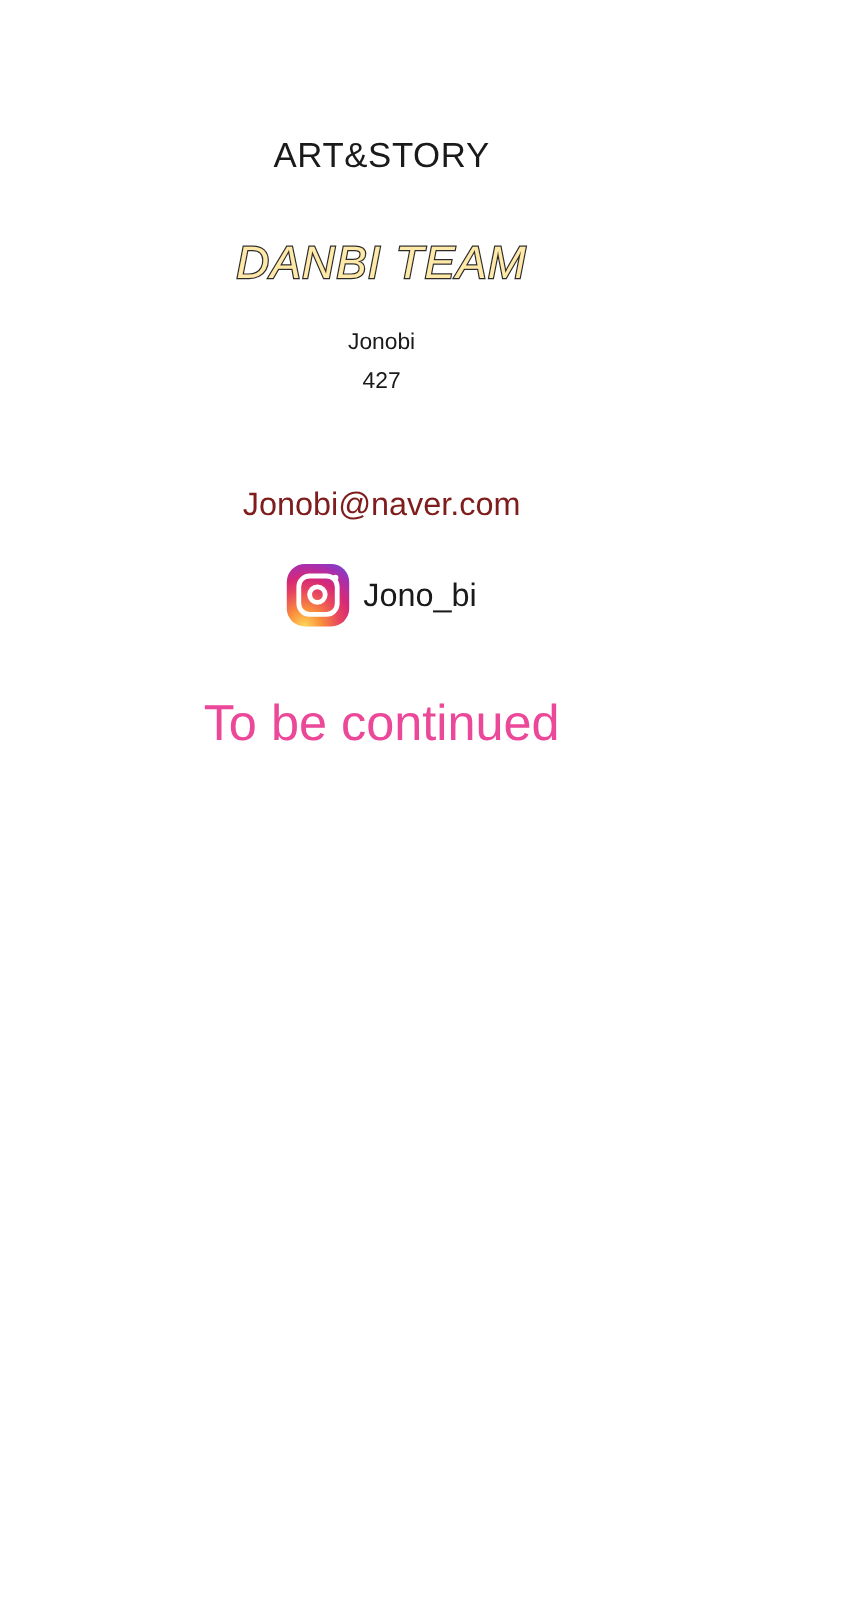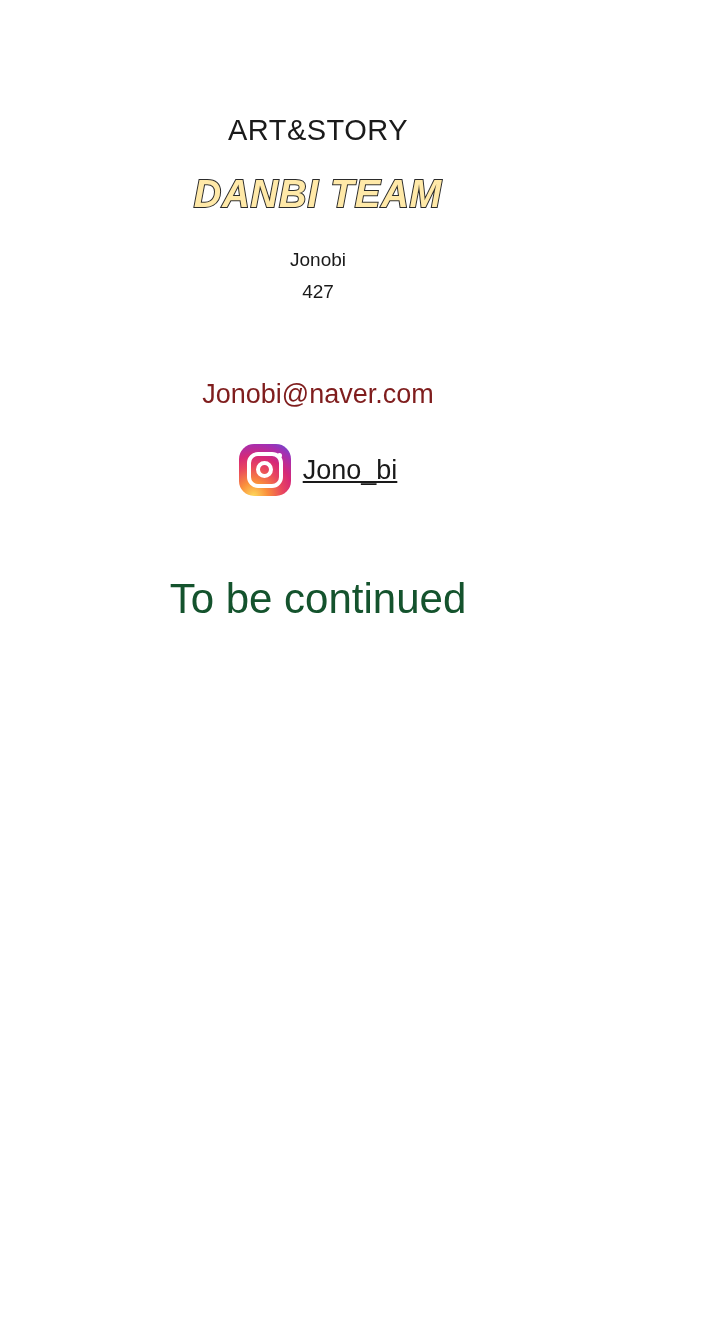--- a/index.html
+++ b/index.html
@@ -28,23 +28,23 @@
     text-align: center;
   }
   .art-story {
     margin-top: 113px;
     font-size: 29px;
     letter-spacing: 0.5px;
     color: #1a1a1a;
     line-height: 1.2;
   }
   .team-name {
-    margin-top: 26px;
+    margin-top: 52px;
     font-size: 38px;
-    font-weight: bold;
+    font-weight: normal;
     font-style: italic;
     letter-spacing: 1px;
     color: #ffe9a8;
     -webkit-text-stroke: 2px #2b2b2b;
     paint-order: stroke fill;
     line-height: 1.1;
   }
   .members {
     margin-top: 28px;
     font-size: 19px;
@@ -98,26 +98,25 @@
     right: 9px;
     width: 5px;
     height: 5px;
     border-radius: 50%;
     background: #ffffff;
   }
   .social-handle {
     font-size: 27px;
     color: #1a1a1a;
     line-height: 1.2;
-    text-decoration: underline;
   }
   .to-be-continued {
-    margin-top: 78px;
+    margin-top: 56px;
     font-size: 42px;
-    color: #14532d;
+    color: #ec4899;
     letter-spacing: 0px;
     line-height: 1.2;
   }
 </style>
 </head>
 <body>
 
 <div class="page">
   <div class="credits">
 

